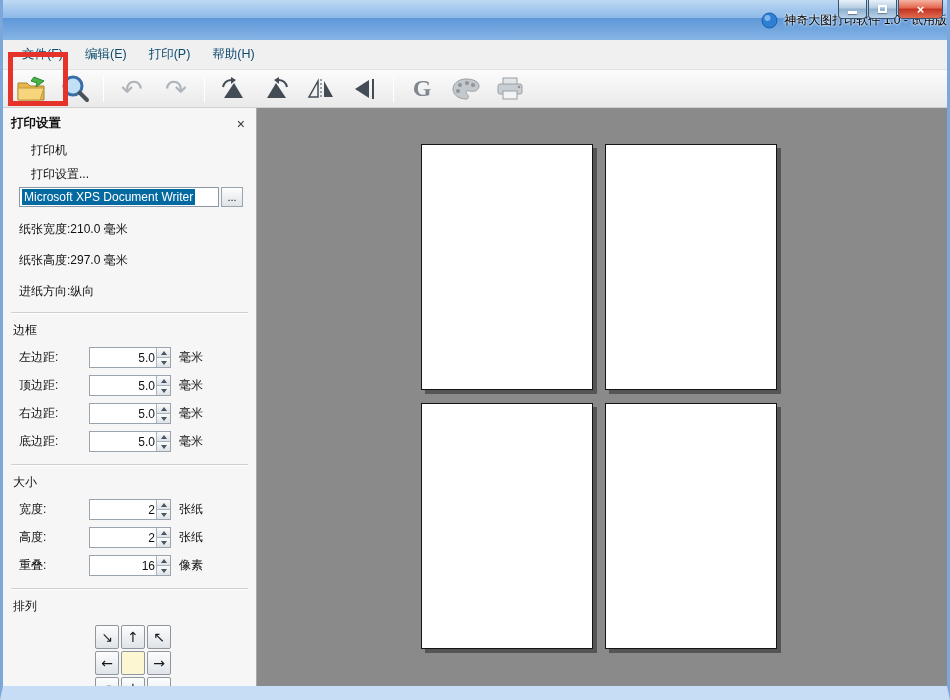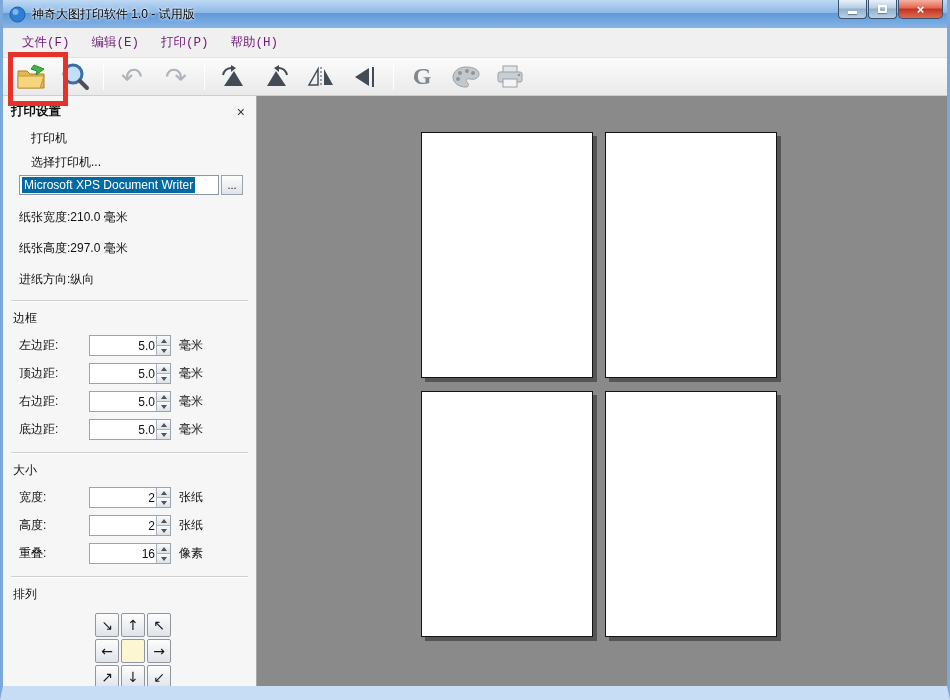--- a/index.html
+++ b/index.html
@@ -1,37 +1,37 @@
 <!DOCTYPE html>
 <html><head>
 <meta charset="utf-8">
 <style>
   * { margin:0; padding:0; box-sizing:border-box; }
   html,body { width:950px; height:700px; font-family:"Liberation Sans","DejaVu Sans",sans-serif; }
   .window{ position:relative; width:950px; height:700px; background:#f0f0f0;
     border-left:3px solid #7ba8d8; border-right:3px solid #7ba8d8; border-bottom:14px solid #c7ddf5; overflow:hidden; }
 
   
-  .titlebar{ height:28px; background:linear-gradient(180deg,#bed9f3 0%,#8db9e8 45%,#5f98d8 46%,#86b4e6 100%);
-    display:flex; align-items:center; padding-left:6px; position:relative; }
+  .titlebar{ height:40px; background:linear-gradient(180deg,#bed9f3 0%,#8db9e8 45%,#5f98d8 46%,#86b4e6 100%);
+    display:flex; align-items:center; padding-left:6px; position:relative;justify-content:flex-end; }
   .app-icon{ width:17px; height:17px; margin-right:6px; display:inline-block; }
   .title{ font-size:12px; color:#000; text-shadow:0 0 3px #fff,0 0 3px #fff; }
   .winbtns{ position:absolute; top:0; right:4px; display:flex; }
   .winbtn{ height:19px; border:1px solid #39536f; border-top:none; border-radius:0 0 4px 4px; margin-left:1px;
     display:flex; align-items:center; justify-content:center; cursor:default;
     background:linear-gradient(180deg,#e8f2fb 0%,#b5cce2 45%,#8fafcd 50%,#b9d2e8 100%); }
   .winbtn.min,.winbtn.max{ width:29px; }
   .winbtn.close{ width:45px; background:linear-gradient(180deg,#f5b3a2 0%,#e3654d 45%,#c23321 50%,#e06a50 100%);
     color:#fff; font-weight:bold; font-size:13px; border-radius:0 0 5px 5px; }
   .glyph-min{ width:9px; height:3px; background:#fff; box-shadow:0 1px 1px rgba(0,0,0,.4); margin-top:6px; }
   .glyph-max{ width:9px; height:8px; border:2px solid #fff; box-shadow:0 1px 1px rgba(0,0,0,.3); }
 
   
   .menubar{ height:30px; background:#f0f0f0; border-bottom:1px solid #e2e2e2; display:flex; align-items:center; padding-left:8px; }
-  .menu-item{ font-size:12.5px; color:#701a75; padding:5px 11px;font-family:Liberation Mono, monospace; }
+  .menu-item{ font-size:12.5px; color:#0c4a6e; padding:5px 11px; }
 
   
   .toolbar{ height:38px; background:linear-gradient(180deg,#fcfcfc,#e9e9e9); border-bottom:1px solid #cfcfcf;
     display:flex; align-items:center; padding-left:8px; }
   .tbtn{ width:40px; height:34px; display:flex; align-items:center; justify-content:center; margin-right:4px; }
   .tsep{ width:1px; height:26px; background:#d2d2d2; border-right:1px solid #fff; margin:0 8px 0 4px; }
   .glyph-undo,.glyph-redo{ font-family:"DejaVu Sans",sans-serif; font-size:26px; color:#aeb4ba; line-height:1; }
   .glyph-g{ font-family:"Liberation Serif","DejaVu Serif",serif; font-size:24px; font-weight:bold; color:#7f8790; }
   .annotation{ position:absolute; left:5px; top:52px; width:60px; height:54px; border:5px solid #e5322a; z-index:60; pointer-events:none; }
 
@@ -201,21 +201,21 @@
 
   <div class="content">
 
     <div class="panel">
       <div class="panel-header">
         <span class="panel-title">打印设置</span>
         <span class="panel-close">×</span>
       </div>
 
       <div class="plabel">打印机</div>
-      <div class="plabel">选择打印机...</div>
+      <div class="plabel">打印设置...</div>
       <div class="combo-row">
         <div class="combo">
           <span class="sel">Microsoft XPS Document Writer</span>
         </div>
         <div class="browse-btn">...</div>
       </div>
 
       <div class="info-line">
         <span>纸张宽度:</span><span class="val">210.0 毫米</span>
       </div>

